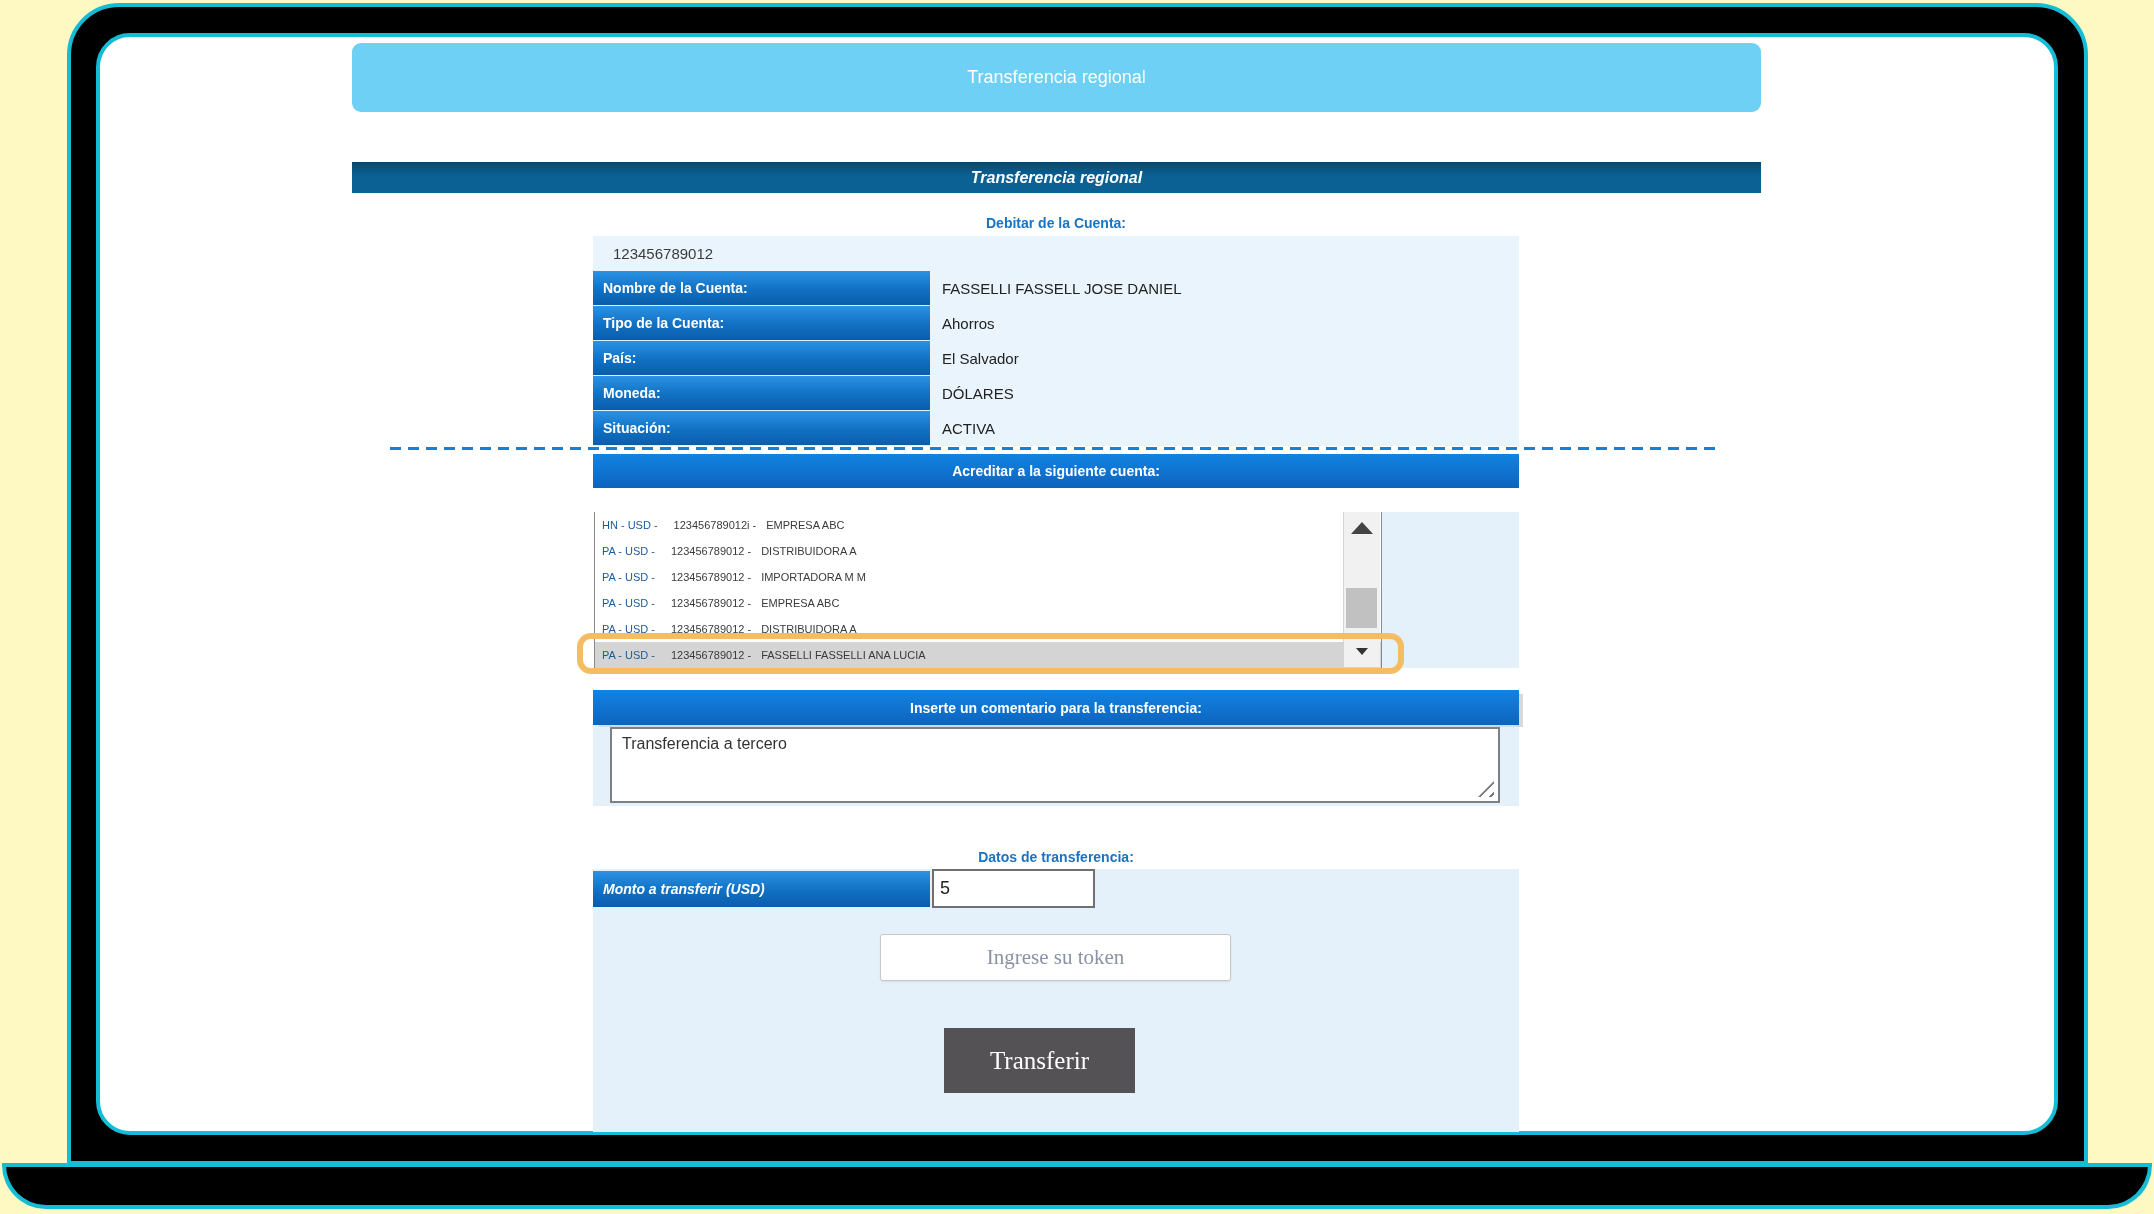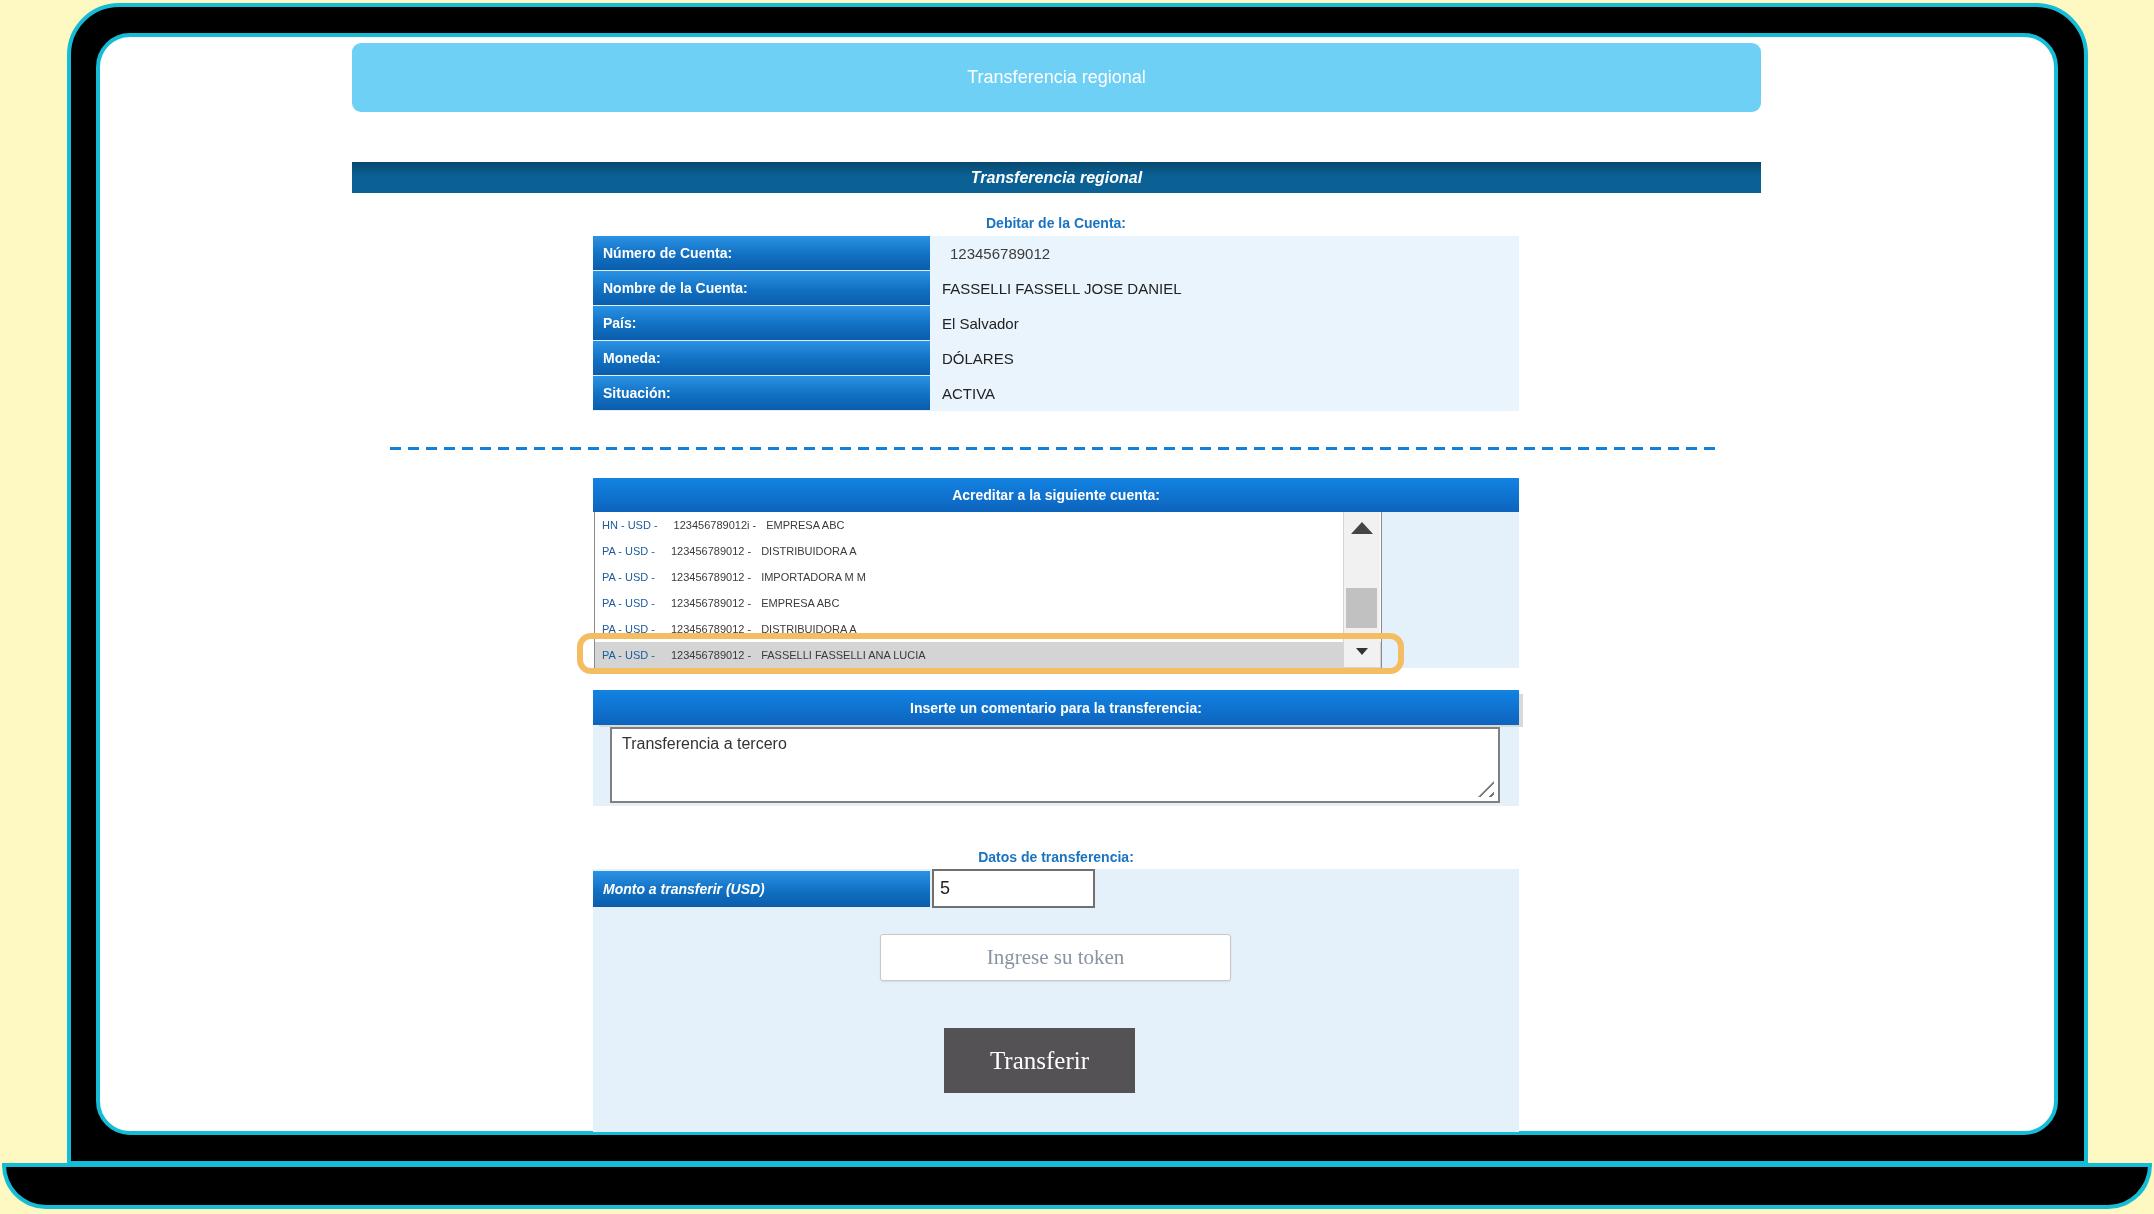--- a/index.html
+++ b/index.html
@@ -101,44 +101,47 @@
     <span>Transferencia regional</span>
   </div>
 
   <div class="darkbar">
     <span>Transferencia regional</span>
   </div>
 
   <div class="sec-title" style="top:215px;">Debitar de la Cuenta:</div>
   <div class="debit-table">
     <div class="drow">
-      <div class="dlabel">Número de Cuenta:</div>
       <div class="dvalue num">123456789012</div>
     </div>
     <div class="drow">
       <div class="dlabel">Nombre de la Cuenta:</div>
       <div class="dvalue">FASSELLI FASSELL JOSE DANIEL</div>
+    </div>
+    <div class="drow">
+      <div class="dlabel">Tipo de la Cuenta:</div>
+      <div class="dvalue">Ahorros</div>
     </div>
     <div class="drow">
       <div class="dlabel">País:</div>
       <div class="dvalue">El Salvador</div>
     </div>
     <div class="drow">
       <div class="dlabel">Moneda:</div>
       <div class="dvalue">DÓLARES</div>
     </div>
     <div class="drow">
       <div class="dlabel">Situación:</div>
       <div class="dvalue">ACTIVA</div>
     </div>
   </div>
 
   <div class="dashed-line"></div>
 
-  <div class="blue-hdr" style="top:478px;">
+  <div class="blue-hdr" style="top:454px;">
     <span>Acreditar a la siguiente cuenta:</span>
   </div>
   <div class="panel-right"></div>
   <div class="listbox">
     <div class="lb-row">
       <span class="p">HN - USD -</span><span class="a">123456789012i -</span><span class="m">EMPRESA ABC</span>
     </div>
     <div class="lb-row">
       <span class="p">PA - USD -</span><span class="a">123456789012 -</span><span class="m">DISTRIBUIDORA A</span>
     </div>

